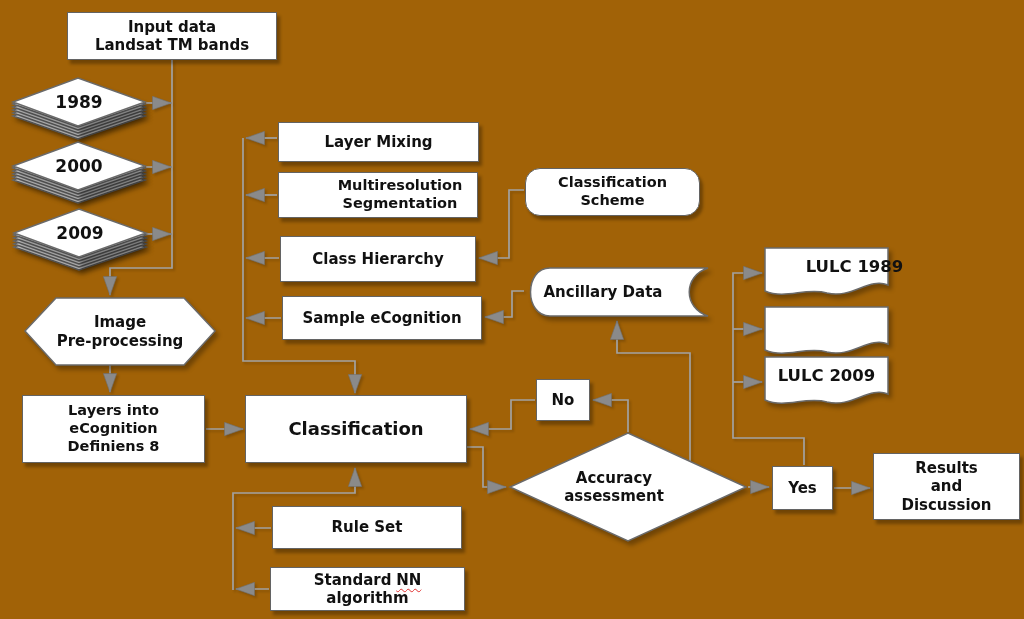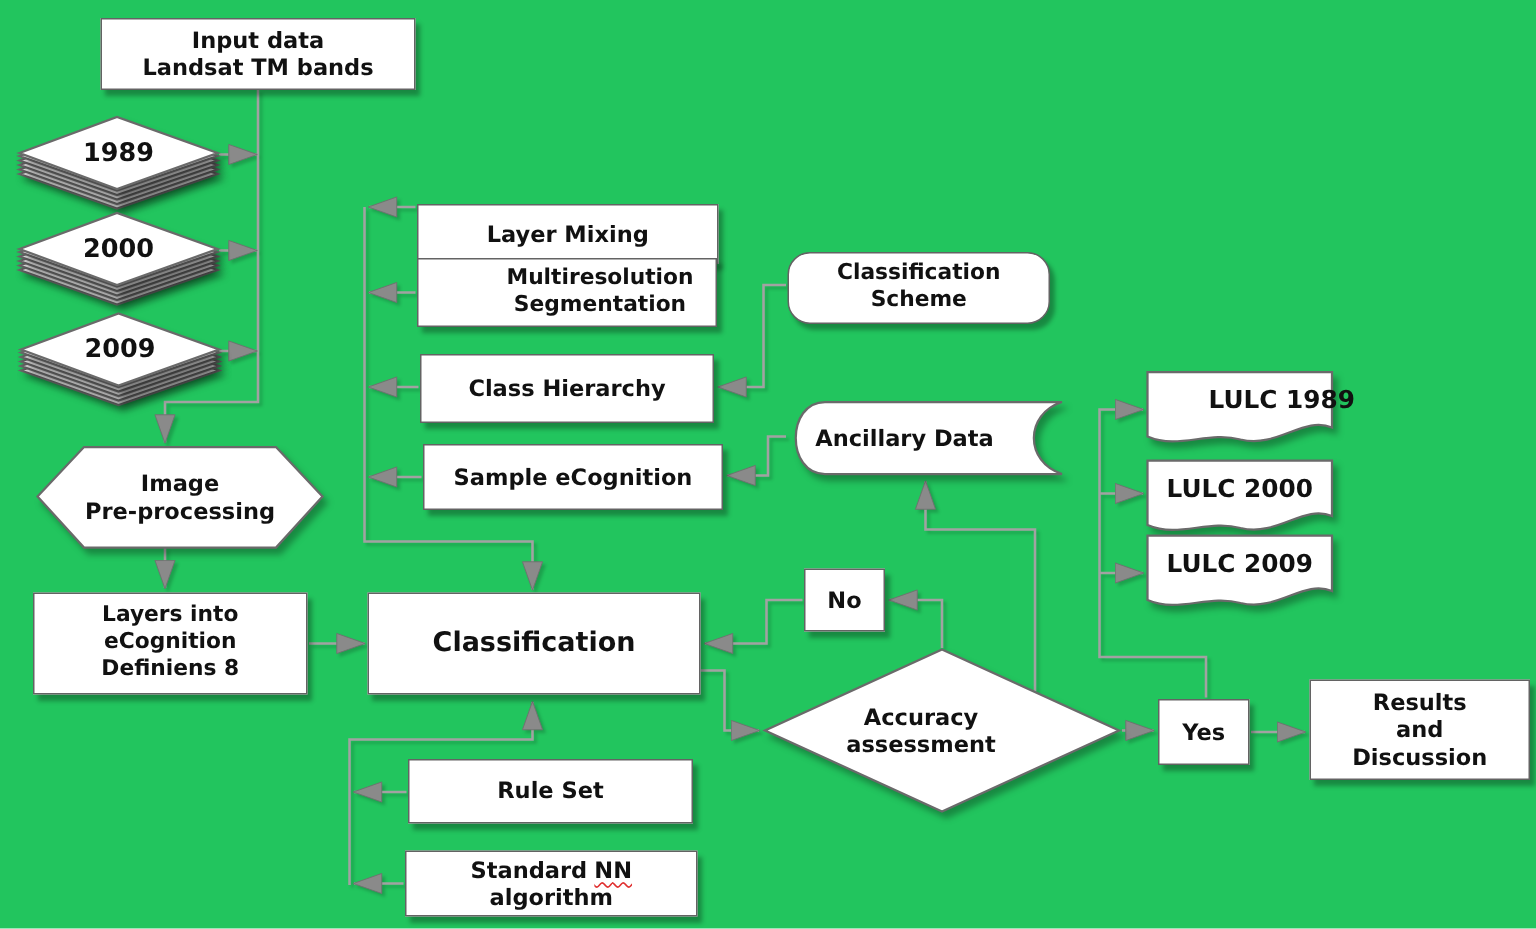--- a/index.html
+++ b/index.html
@@ -1,17 +1,17 @@
 <!DOCTYPE html>
 <html><head>
 <meta charset="utf-8">
 <style>
   html,body{margin:0;padding:0;background:#ffffff;}
   .canvas{
-    position:relative;width:1024px;height:619px;background:#22c55e;overflow:hidden;
+    position:relative;width:1024px;height:619px;background:#a16207;overflow:hidden;
     font-family:"DejaVu Sans","Liberation Sans",sans-serif;color:#111111;
   }
   .layer{position:absolute;left:0;top:0;width:1024px;height:619px;}
   .box{
     position:absolute;background:#ffffff;border:1.6px solid #636363;
     box-shadow:3px 4px 3px rgba(0,0,0,0.30);
     display:flex;align-items:center;justify-content:center;flex-direction:column;
     text-align:center;font-weight:bold;white-space:pre-line;line-height:1.22;
     box-sizing:border-box;
   }
@@ -108,21 +108,21 @@
 
   <div class="box fs15" style="left:67px;top:12px;width:210px;height:48px;">Input data
 Landsat TM bands</div>
 
   <div class="box fs145" style="left:22px;top:395px;width:183px;height:68px;">Layers into
 eCognition
 Definiens 8</div>
 
   <div class="box fs18" style="left:245px;top:395px;width:222px;height:68px;">Classification</div>
 
-  <div class="box fs15" style="left:278px;top:136px;width:201px;height:40px;">Layer Mixing</div>
+  <div class="box fs15" style="left:278px;top:122px;width:201px;height:40px;">Layer Mixing</div>
 
   <div class="box fs145" style="left:278px;top:172px;width:200px;height:46px;padding-left:44px;">Multiresolution
 Segmentation</div>
 
   <div class="box fs15" style="left:280px;top:236px;width:196px;height:46px;">Class Hierarchy</div>
 
   <div class="box fs15" style="left:282px;top:296px;width:200px;height:44px;">Sample eCognition</div>
 
   <div class="box rounded fs145" style="left:525px;top:168px;width:175px;height:48px;">Classification
 Scheme</div>
@@ -148,16 +148,15 @@
 
   <div class="lbl fs15" style="left:25px;top:298px;width:190px;height:67px;">Image
 Pre-processing</div>
 
   <div class="lbl fs15" style="left:527px;top:268px;width:152px;height:48px;">Ancillary Data</div>
 
   <div class="lbl fs15" style="left:514px;top:453px;width:200px;height:68px;">Accuracy
 assessment</div>
 
   <div class="lbl fs165" style="left:765px;top:250px;width:123px;height:34px;padding-left:28px;">LULC 1989</div>
-  <div class="lbl fs165" style="left:765px;top:309px;width:123px;height:34px;">LULC 2000</div>
   <div class="lbl fs165" style="left:765px;top:359px;width:123px;height:34px;">LULC 2009</div>
 
 </div>
 
 </body></html>

